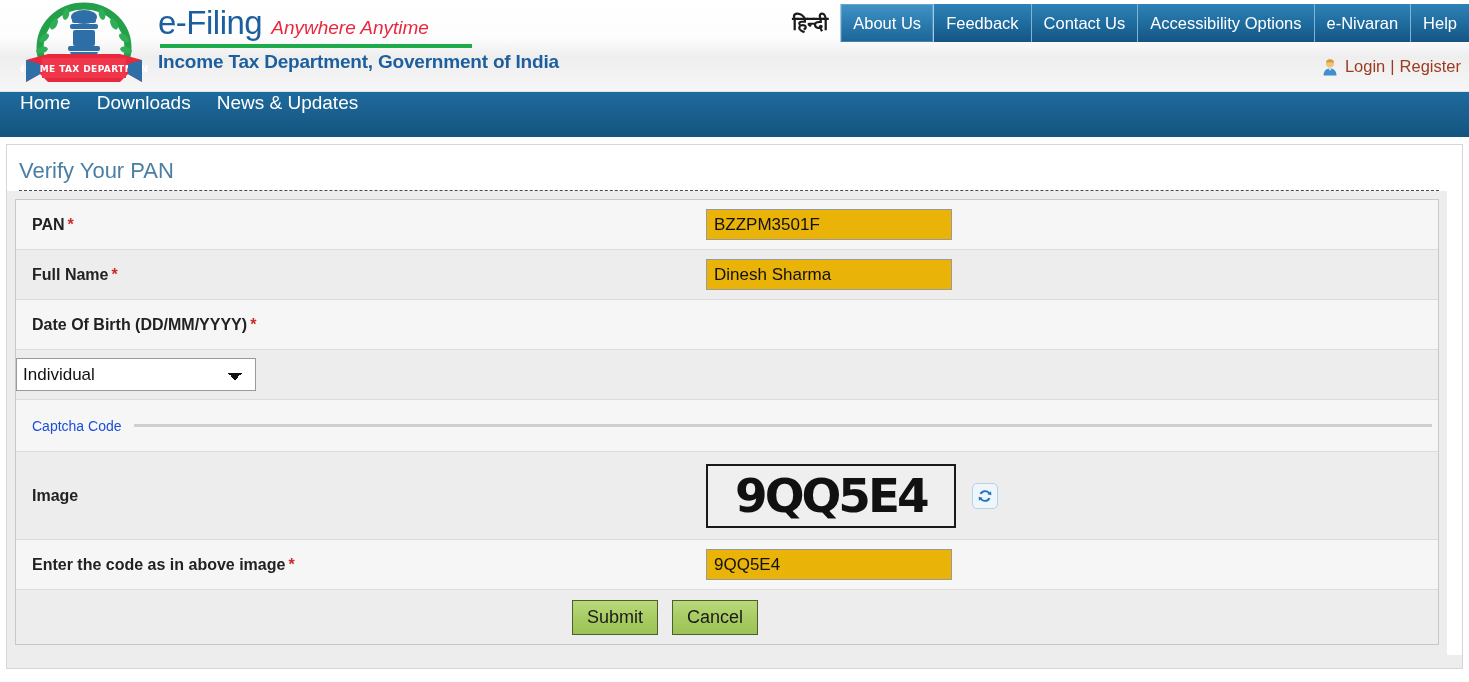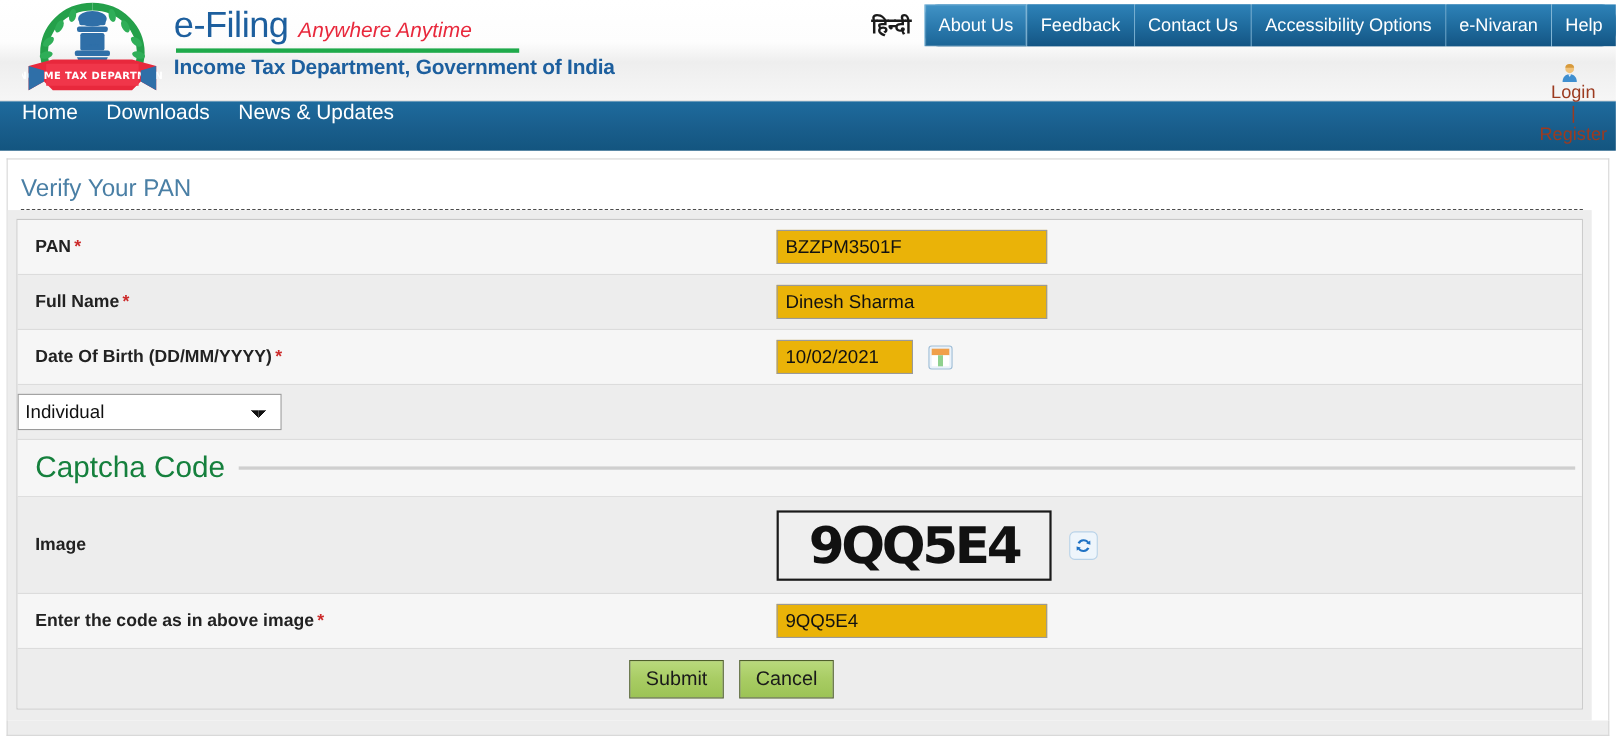--- a/index.html
+++ b/index.html
@@ -104,21 +104,20 @@
     border-left: 1px solid #9fcbe4;
     border-right: 1px solid #9fcbe4;
     box-shadow: inset 0 0 0 1px rgba(255,255,255,0.18);
   }
 
   .authlinks {
     position: absolute;
     right: 8px; top: 57px;
     display: flex; align-items: center;
     font-size: 16.5px;
-    flex-direction: column;
   }
   .user-ic {
     width: 18px; height: 18px;
     margin-right: 6px;
     position: relative;
     display: inline-block;
   }
   .auth-a {
     color: #9c3b20;
     cursor: pointer;
@@ -259,22 +258,22 @@
 
   
   .section-row {
     display: flex; align-items: center;
     background: #f6f6f6;
     border-bottom: 1px solid #dcdcdc;
     height: 52px;
     padding-left: 16px;
   }
   .section-title {
-    font-size: 27px;
-    color: #15803d;
+    font-size: 14px;
+    color: #1d4ed8;
     white-space: nowrap;
   }
   .section-line {
     flex: 1;
     height: 3px;
     background: #cfcfcf;
     margin-left: 12px;
     margin-right: 6px;
   }
 
@@ -449,24 +448,20 @@
             </div>
             <div class="cell-field">
               <input class="txt w-wide" type="text" value="Dinesh Sharma" style="">
             </div>
           </div>
 
           <div class="row odd">
             <div class="cell-label">
               <span>Date Of Birth (DD/MM/YYYY)</span><span class="req">*</span>
             </div>
-            <div class="cell-field">
-              <input class="txt w-date" type="text" value="10/02/2021" style="">
-              <span class="cal-icon"></span>
-            </div>
           </div>
 
           <div class="row even">
             <div class="cell-field">
               <select class="sel">
                 <option>Individual</option>
               </select>
             </div>
           </div>
 

